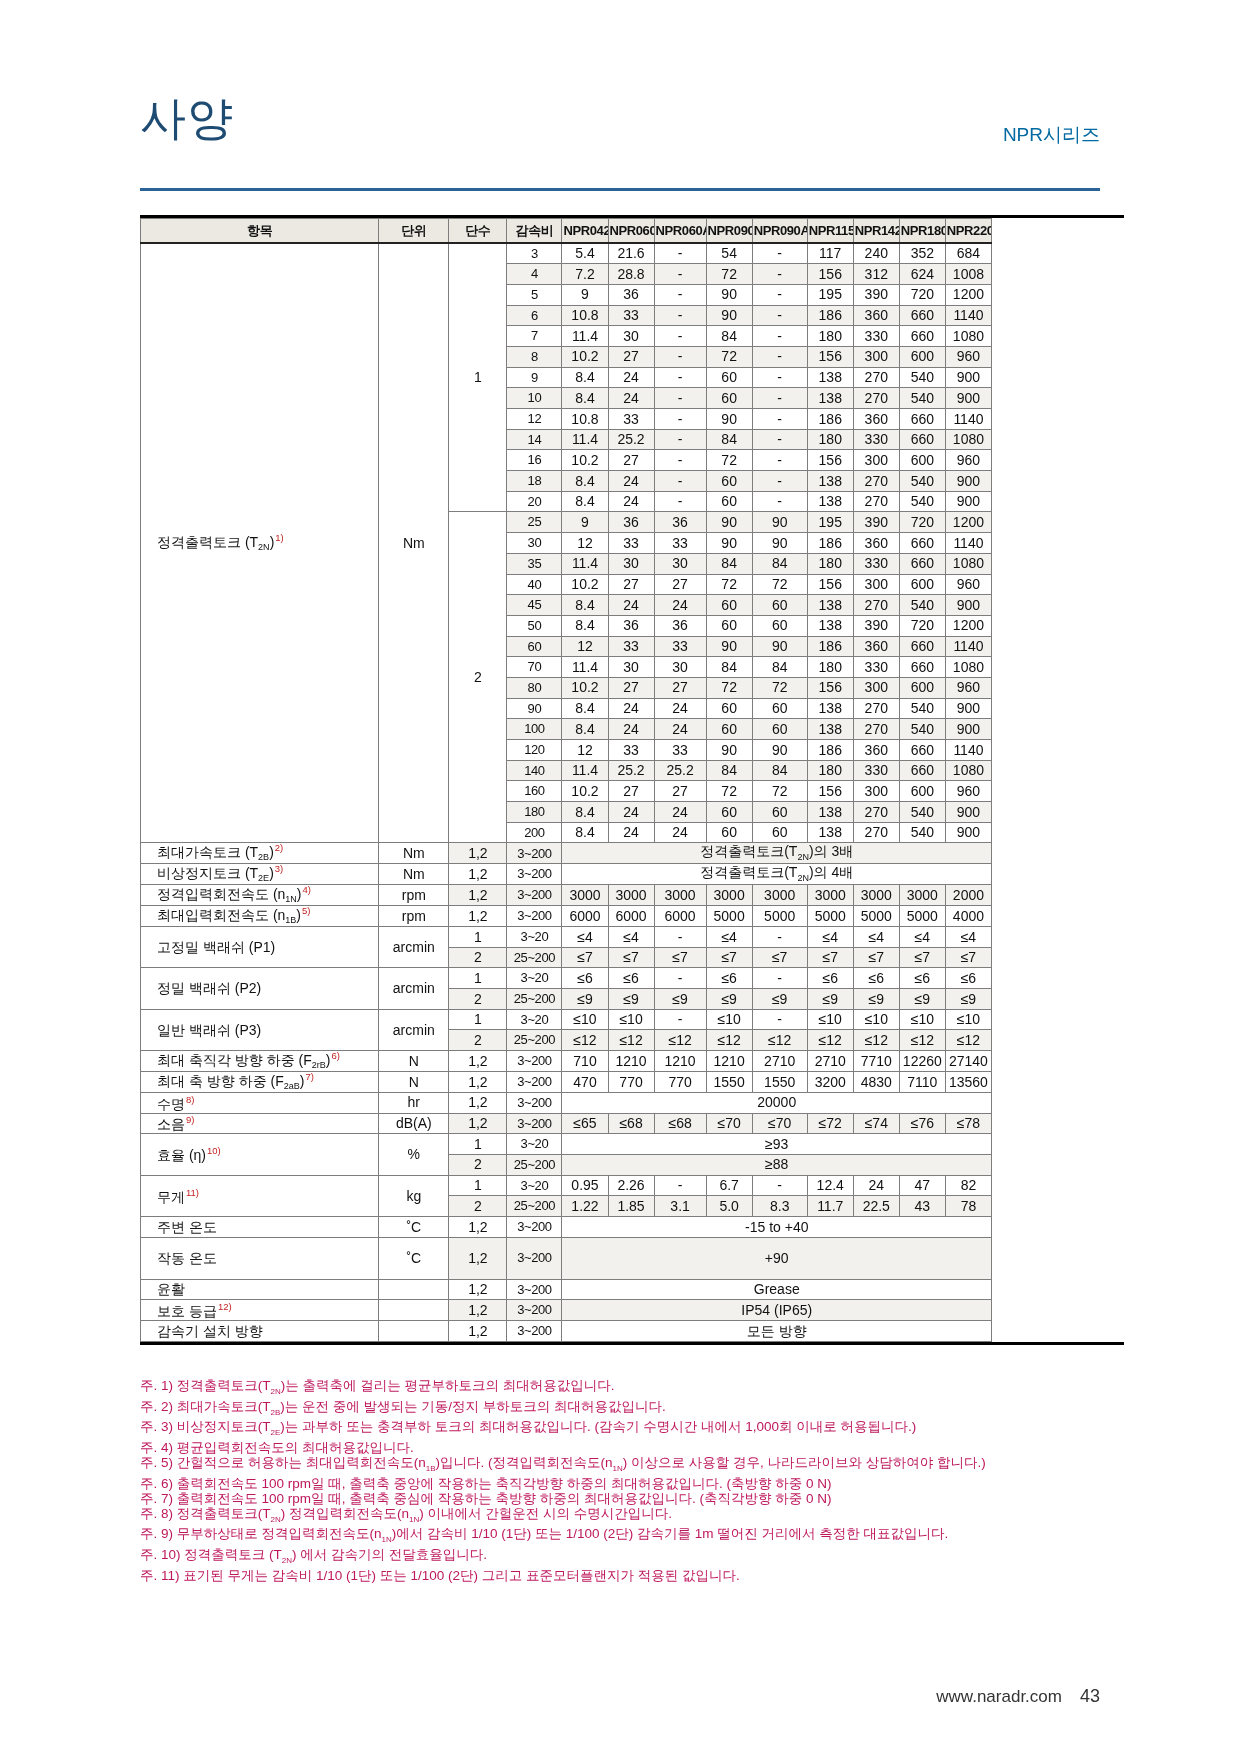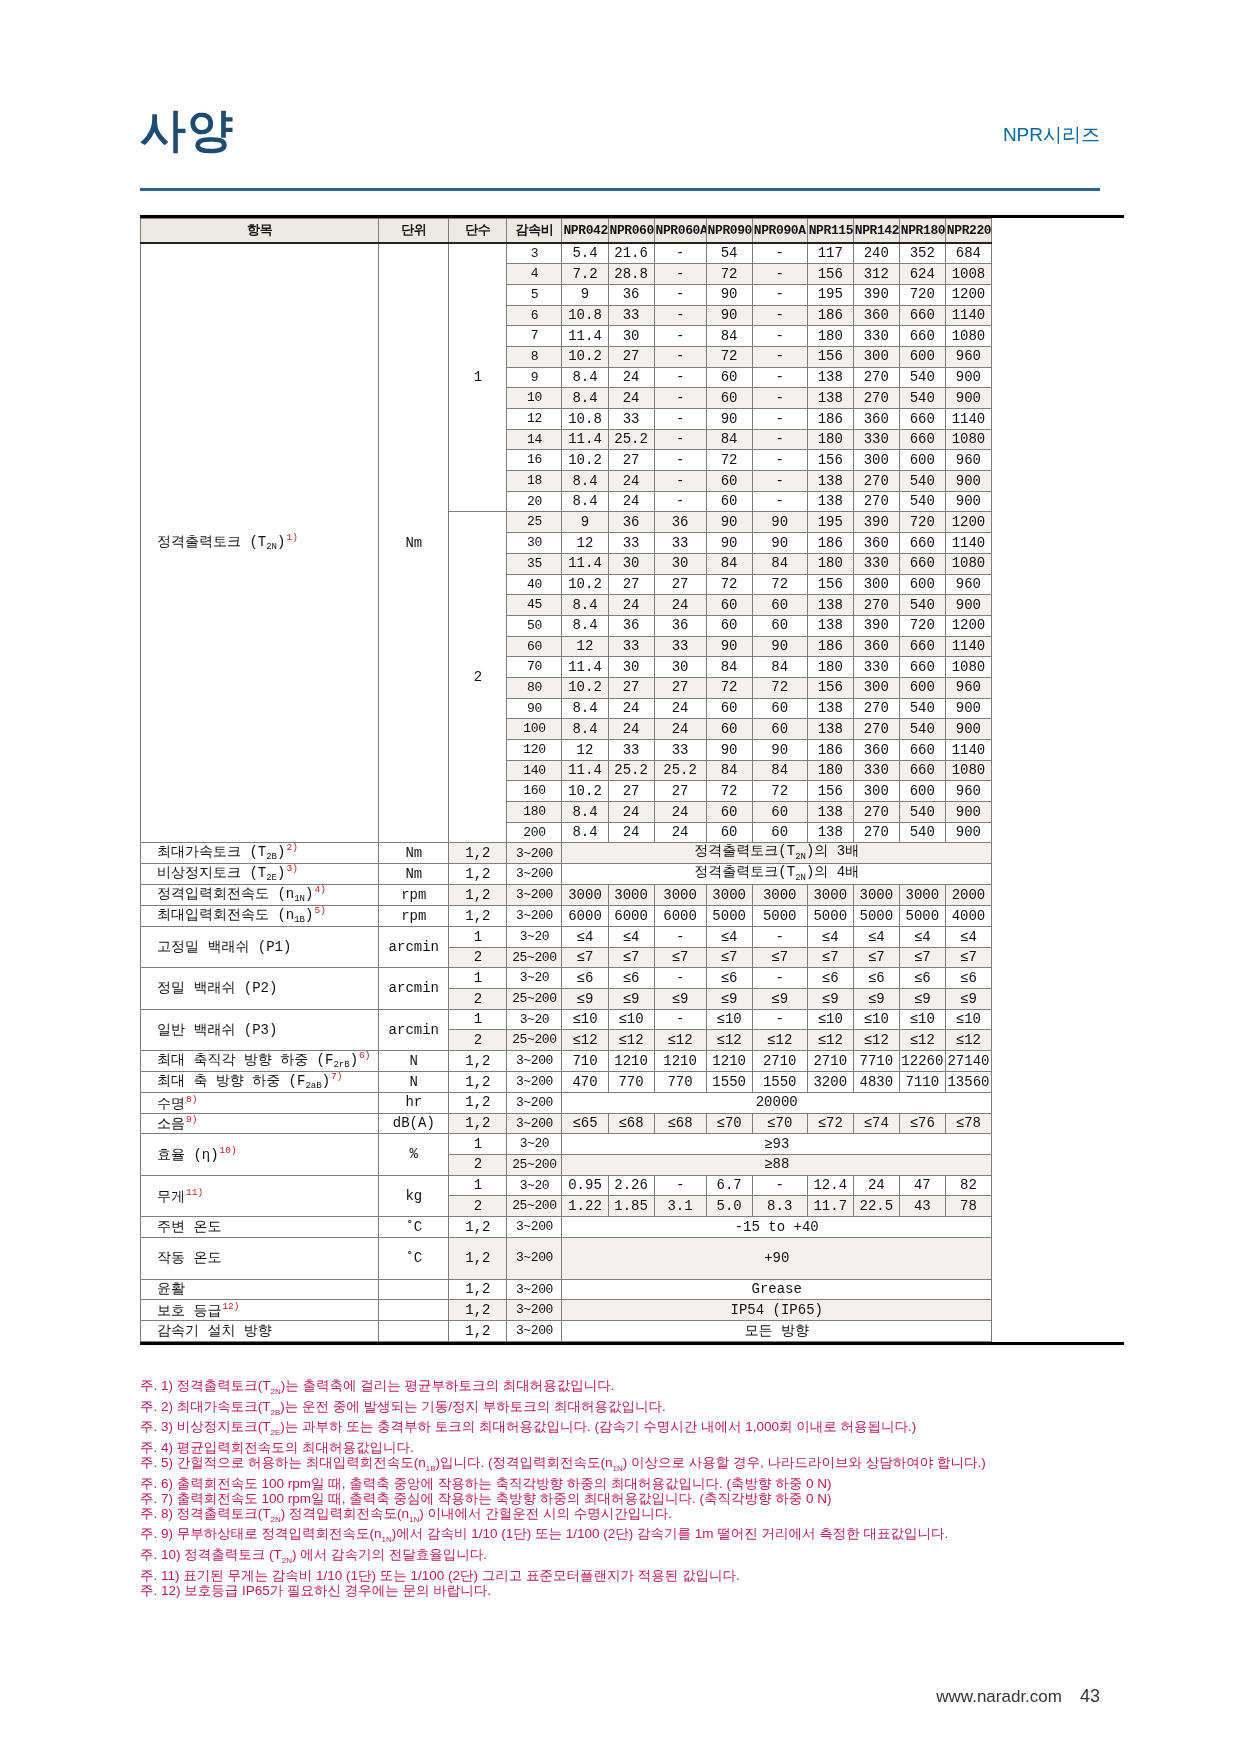--- a/index.html
+++ b/index.html
@@ -1,22 +1,22 @@
 <!DOCTYPE html>
 <html><head>
 <meta charset="utf-8">
 <style>
   html,body{margin:0;padding:0;background:#ffffff;}
   .page{position:relative;width:1240px;height:1754px;background:#ffffff;
         font-family:"Liberation Sans","DejaVu Sans",sans-serif;color:#111;}
   .content{position:absolute;left:140px;top:0;width:960px;}
-  .page-title{position:absolute;left:0;top:88px;font-size:46px;font-weight:bold;color:#1d4b72;letter-spacing:1px;margin-top:12px;}
+  .page-title{position:absolute;left:0;top:88px;font-size:46px;font-weight:normal;color:#1d4b72;letter-spacing:1px;}
   .series-label{position:absolute;right:0;top:122px;font-size:19px;color:#0369a1;}
   .title-rule{position:absolute;left:0;top:188px;width:960px;height:3px;background:#2a6496;}
-  .table-wrap{position:absolute;left:0;top:215px;width:984px;border-top:3px solid #000;border-bottom:3px solid #000;font-family:Liberation Mono, monospace;}
+  .table-wrap{position:absolute;left:0;top:215px;width:984px;border-top:3px solid #000;border-bottom:3px solid #000;}
   table.spec{border-collapse:collapse;table-layout:fixed;width:852px;}
   table.spec th,table.spec td{border:1px solid #7d7d7d;padding:0 1px;text-align:center;
         overflow:hidden;white-space:nowrap;font-size:14px;line-height:1.05;}
   table.spec thead th{background:#ece9e2;font-weight:bold;font-size:13px;height:23px;border-bottom:2px solid #222;letter-spacing:-0.4px;}
   table.spec tr{height:20.7px;}
   table.spec tr.tall{height:42px;}
   table.spec tr.shade td{background:#f2f1ee;}
   table.spec td.white{background:#ffffff !important;}
   table.spec td.lbl{text-align:left;padding-left:16px;font-size:14px;}
   table.spec td.ratio{font-size:13px;letter-spacing:-0.4px;}
@@ -688,20 +688,19 @@
         <div class="note">주. 2) 최대가속토크(T<sub>2B</sub>)는 운전 중에 발생되는 기동/정지 부하토크의 최대허용값입니다.</div>
         <div class="note">주. 3) 비상정지토크(T<sub>2E</sub>)는 과부하 또는 충격부하 토크의 최대허용값입니다. (감속기 수명시간 내에서 1,000회 이내로 허용됩니다.)</div>
         <div class="note">주. 4) 평균입력회전속도의 최대허용값입니다.</div>
         <div class="note">주. 5) 간헐적으로 허용하는 최대입력회전속도(n<sub>1B</sub>)입니다. (정격입력회전속도(n<sub>1N</sub>) 이상으로 사용할 경우, 나라드라이브와 상담하여야 합니다.)</div>
         <div class="note">주. 6) 출력회전속도 100 rpm일 때, 출력축 중앙에 작용하는 축직각방향 하중의 최대허용값입니다. (축방향 하중 0 N)</div>
         <div class="note">주. 7) 출력회전속도 100 rpm일 때, 출력축 중심에 작용하는 축방향 하중의 최대허용값입니다. (축직각방향 하중 0 N)</div>
         <div class="note">주. 8) 정격출력토크(T<sub>2N</sub>) 정격입력회전속도(n<sub>1N</sub>) 이내에서 간헐운전 시의 수명시간입니다.</div>
         <div class="note">주. 9) 무부하상태로 정격입력회전속도(n<sub>1N</sub>)에서 감속비 1/10 (1단) 또는 1/100 (2단) 감속기를 1m 떨어진 거리에서 측정한 대표값입니다.</div>
         <div class="note">주. 10) 정격출력토크 (T<sub>2N</sub>) 에서 감속기의 전달효율입니다.</div>
         <div class="note">주. 11) 표기된 무게는 감속비 1/10 (1단) 또는 1/100 (2단) 그리고 표준모터플랜지가 적용된 값입니다.</div>
-        <div class="note">주. 12) 보호등급 IP65가 필요하신 경우에는 문의 바랍니다.</div>
       </div>
 
     <div class="page-footer">
       <span>www.naradr.com</span><span class="pagenum">43</span>
     </div>
   </div>
 </div>
 
 </body></html>

